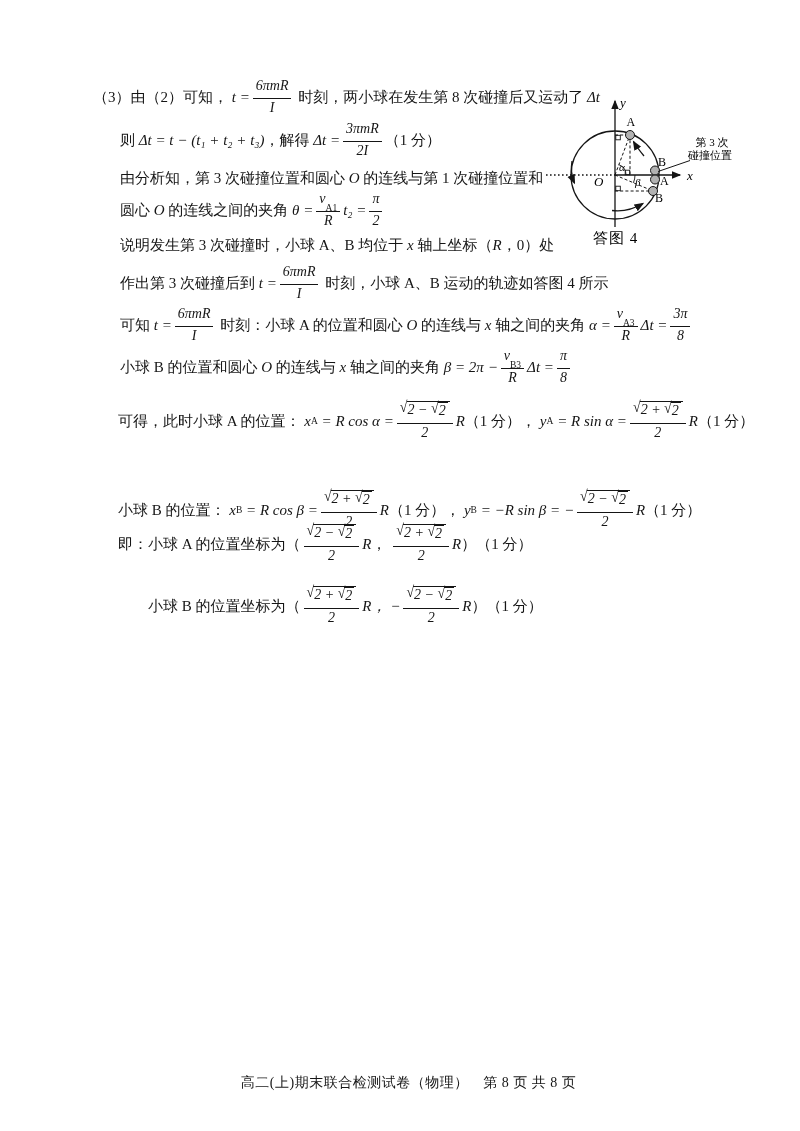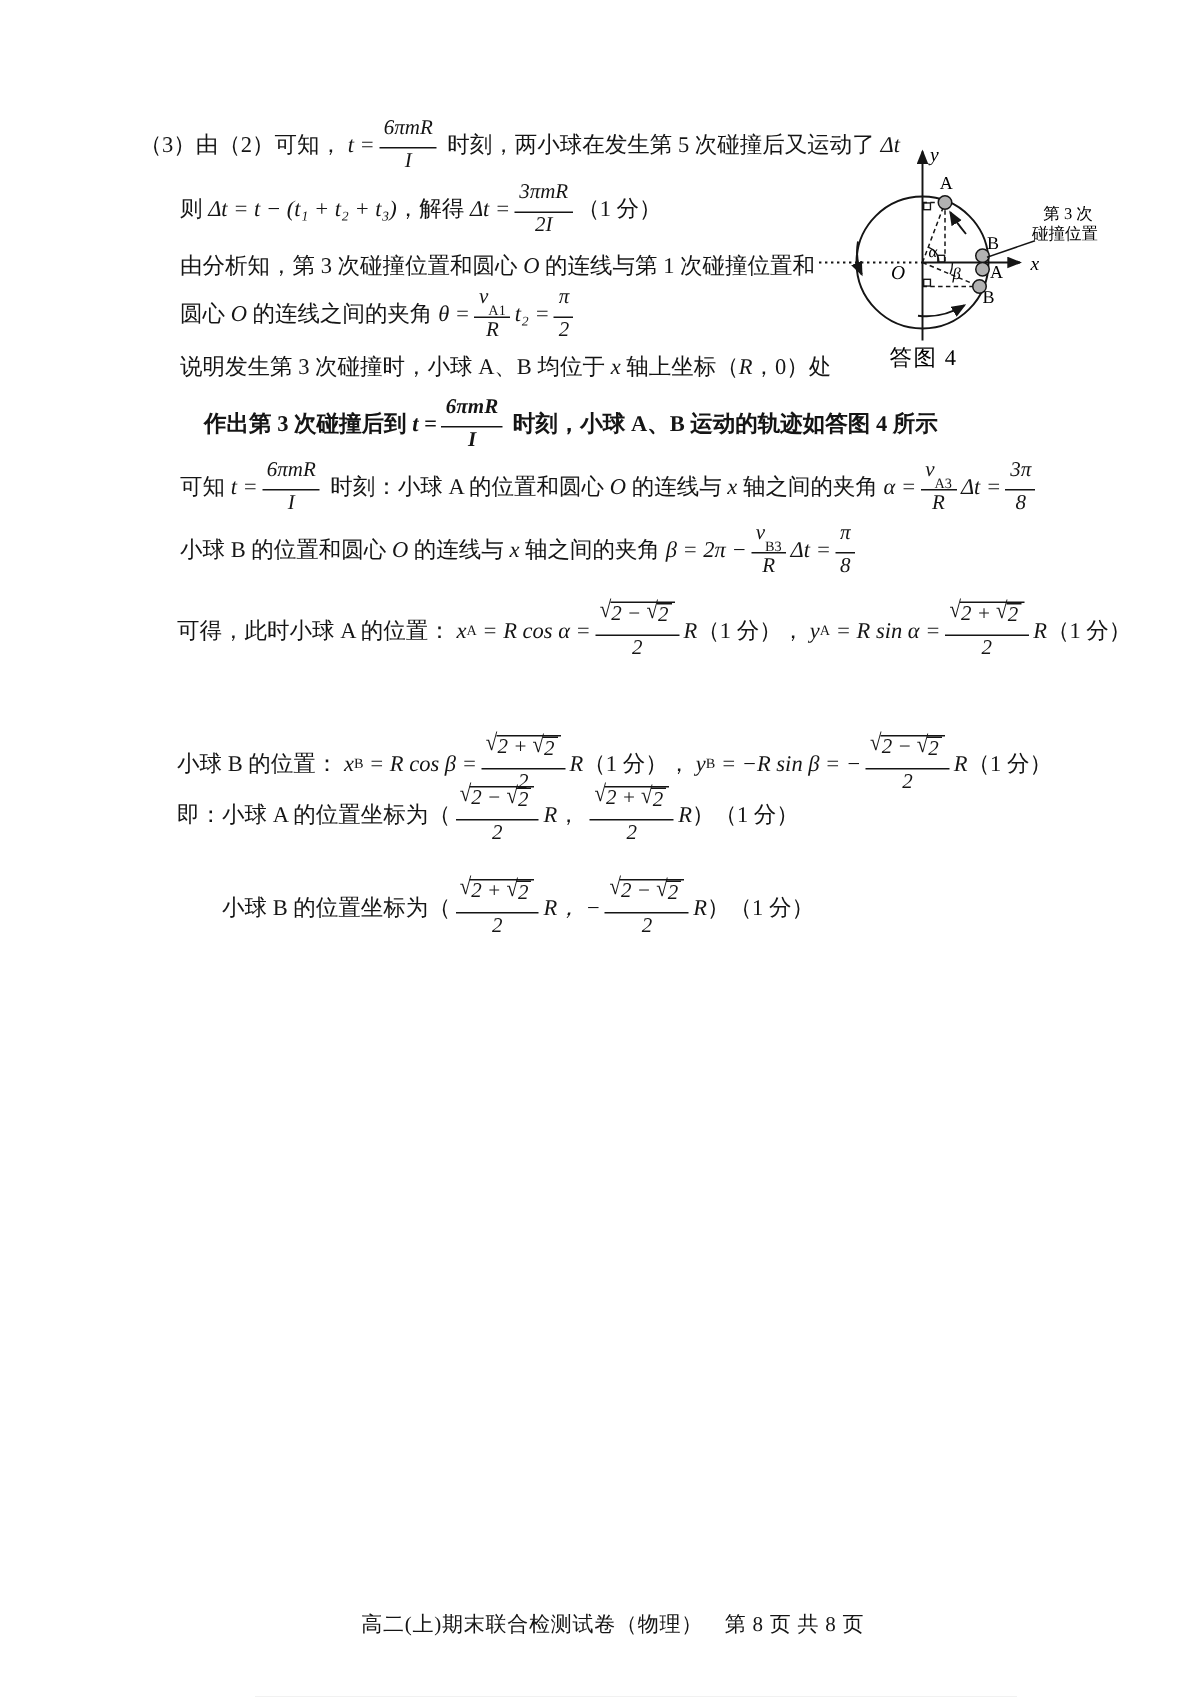--- a/index.html
+++ b/index.html
@@ -51,40 +51,40 @@
   }
   .fig{position:absolute;}
   .fig text{font-family:"Liberation Serif","DejaVu Serif","DejaVu Sans",serif;}
 </style>
 </head>
 <body>
 
 <div class="page">
 
   <div class="line h44" style="left:93px;top:75px;">
-    <span class="cn">（3）由（2）可知， </span><span class="it">t =</span><span class="frac"><span class="fnum">6πmR</span><span class="fden">I</span></span><span class="cn"> 时刻，两小球在发生第 5 次碰撞后又运动了 </span><span class="it">Δt</span>
+    <span class="cn">（3）由（2）可知， </span><span class="it">t =</span><span class="frac"><span class="fnum">6πmR</span><span class="fden">I</span></span><span class="cn"> 时刻，两小球在发生第 8 次碰撞后又运动了 </span><span class="it">Δt</span>
   </div>
 
   <div class="line h44" style="left:120px;top:118px;">
     <span class="cn">则 </span><span class="it">Δt = t − (t₁ + t₂ + t₃)</span><span class="cn">，解得 </span><span class="it">Δt =</span><span class="frac"><span class="fnum">3πmR</span><span class="fden">2I</span></span><span class="cn">（1 分）</span>
   </div>
 
   <div class="line h24" style="left:120px;top:166px;">
     <span class="cn">由分析知，第 3 次碰撞位置和圆心 </span><span class="it">O</span><span class="cn"> 的连线与第 1 次碰撞位置和</span>
   </div>
 
   <div class="line h44" style="left:120px;top:188px;">
     <span class="cn">圆心 </span><span class="it">O</span><span class="cn"> 的连线之间的夹角 </span><span class="it">θ =</span><span class="frac"><span class="fnum"><span class="it">v</span><sub class="ss">A1</sub></span><span class="fden">R</span></span><span class="it">t₂ =</span><span class="frac"><span class="fnum">π</span><span class="fden">2</span></span>
   </div>
 
   <div class="line h24" style="left:120px;top:233px;justify-content:flex-end;">
     <span class="cn">说明发生第 3 次碰撞时，小球 A、B 均位于 </span><span class="it">x</span><span class="cn"> 轴上坐标（</span><span class="it">R</span><span class="cn">，0）处</span>
   </div>
 
-  <div class="line h44" style="left:136px;top:261px;font-weight:bold;">
+  <div class="line h44" style="left:120px;top:261px;">
     <span class="cn">作出第 3 次碰撞后到 </span><span class="it">t =</span><span class="frac"><span class="fnum">6πmR</span><span class="fden">I</span></span><span class="cn"> 时刻，小球 A、B 运动的轨迹如答图 4 所示</span>
   </div>
 
   <div class="line h44" style="left:120px;top:303px;">
     <span class="cn">可知 </span><span class="it">t =</span><span class="frac"><span class="fnum">6πmR</span><span class="fden">I</span></span><span class="cn"> 时刻：小球 A 的位置和圆心 </span><span class="it">O</span><span class="cn"> 的连线与 </span><span class="it">x</span><span class="cn"> 轴之间的夹角 </span><span class="it">α =</span><span class="frac"><span class="fnum"><span class="it">v</span><sub class="ss">A3</sub></span><span class="fden">R</span></span><span class="it">Δt =</span><span class="frac"><span class="fnum">3π</span><span class="fden">8</span></span>
   </div>
 
   <div class="line h44" style="left:120px;top:345px;">
     <span class="cn">小球 B 的位置和圆心 </span><span class="it">O</span><span class="cn"> 的连线与 </span><span class="it">x</span><span class="cn"> 轴之间的夹角 </span><span class="it">β = 2π −</span><span class="frac"><span class="fnum"><span class="it">v</span><sub class="ss">B3</sub></span><span class="fden">R</span></span><span class="it">Δt =</span><span class="frac"><span class="fnum">π</span><span class="fden">8</span></span>
   </div>

